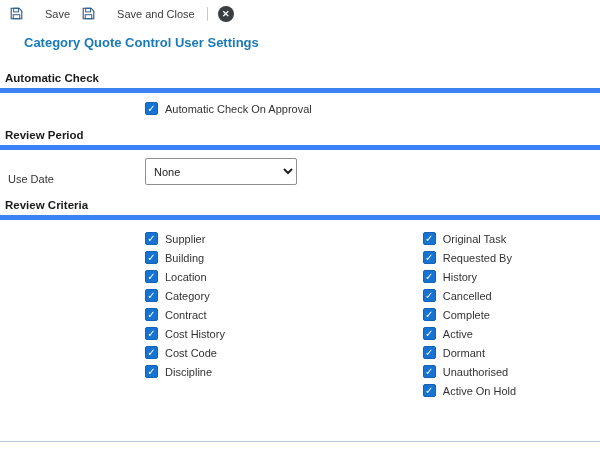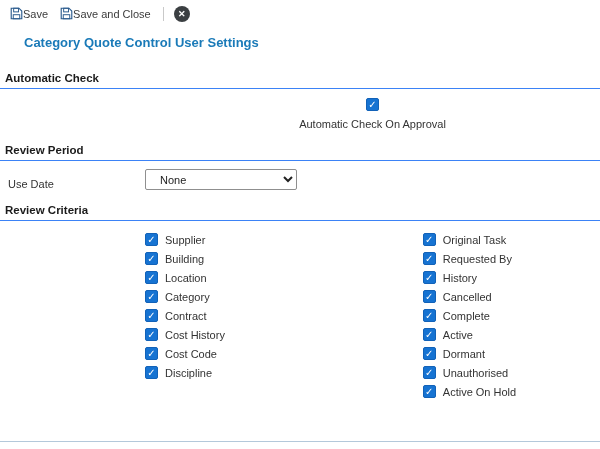--- a/index.html
+++ b/index.html
@@ -16,21 +16,21 @@
   
   .toolbar {
     display: flex;
     align-items: center;
     padding: 5px 10px 4px 8px;
     gap: 4px;
   }
   .tb-btn {
     display: flex;
     align-items: center;
-    gap: 0;
+    gap: 22px;
     padding: 2px 6px 2px 2px;
     font-size: 11px;
     color: #3c3c3c;
     cursor: pointer;
     white-space: nowrap;
   }
   .tb-sep {
     width: 1px;
     height: 14px;
     background: #c9c9c9;
@@ -56,21 +56,21 @@
     font-weight: bold;
     color: #1a7ab8;
   }
 
   
   .section-header {
     font-size: 11.5px;
     font-weight: bold;
     color: #1b1b1b;
     padding: 2px 0 4px 5px;
-    border-bottom: 1px solid #3b82f6;
+    border-bottom: 5px solid #3b82f6;
   }
 
   
   .cb-row {
     display: flex;
     align-items: center;
     gap: 7px;
     font-size: 11px;
     color: #333333;
     margin-bottom: 6px;
@@ -83,43 +83,43 @@
     border: 1px solid #1262b8;
     border-radius: 2px;
     color: #ffffff;
     font-size: 10px;
     line-height: 11px;
     text-align: center;
     cursor: pointer;
   }
   .cb::after { content: "✓"; }
 
-  .auto-check-row { margin: 9px 0 12px 145px; flex-direction: column; }
+  .auto-check-row { margin: 9px 0 12px 145px; }
 
   
   .period-row {
     display: flex;
     align-items: flex-end;
     margin: 8px 0 12px 8px;
   }
   .period-label {
     width: 137px;
     font-size: 11px;
     color: #333333;
   }
   .period-select {
     width: 152px;
-    height: 21px;
+    height: 27px;
     font-size: 11px;
     font-family: "Liberation Sans", sans-serif;
     color: #222222;
     border: 1px solid #8f8f8f;
     border-radius: 2px;
     background: #ffffff;
-    padding: 0 10px;
+    padding: 0 4px;
   }
 
   
   .criteria-cols {
     display: flex;
     margin: 12px 0 0 145px;
     gap: 12px;
   }
   .criteria-col-left { width: 300px; }
   .criteria-col-right { width: 200px; }

